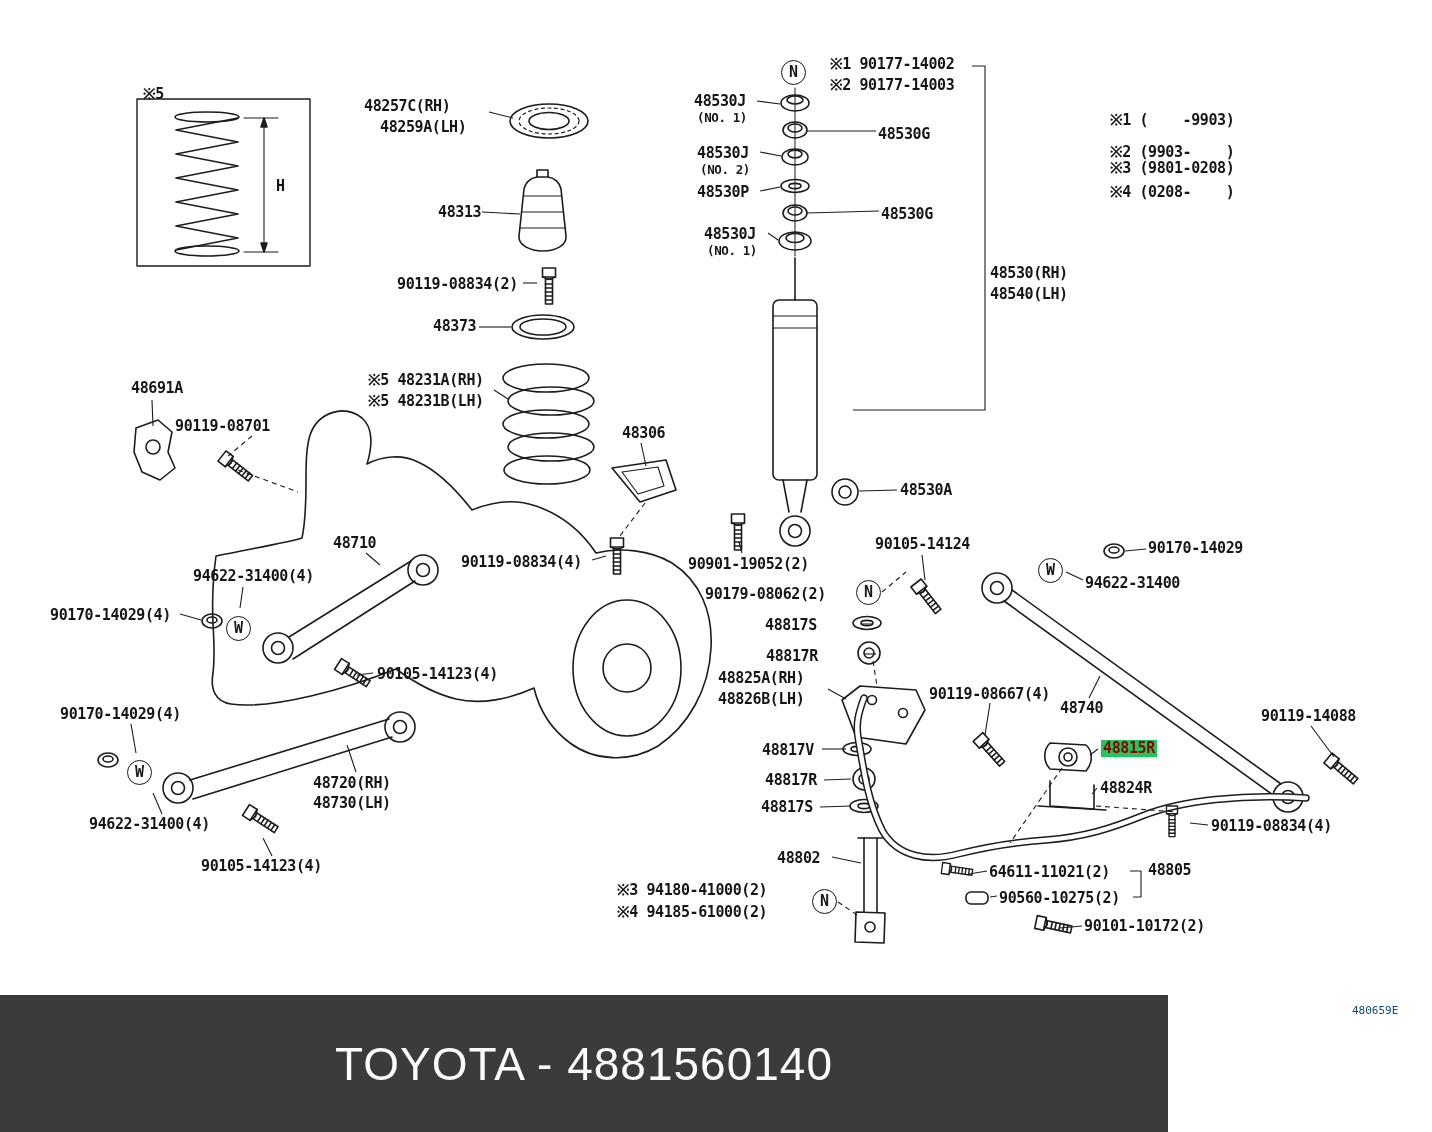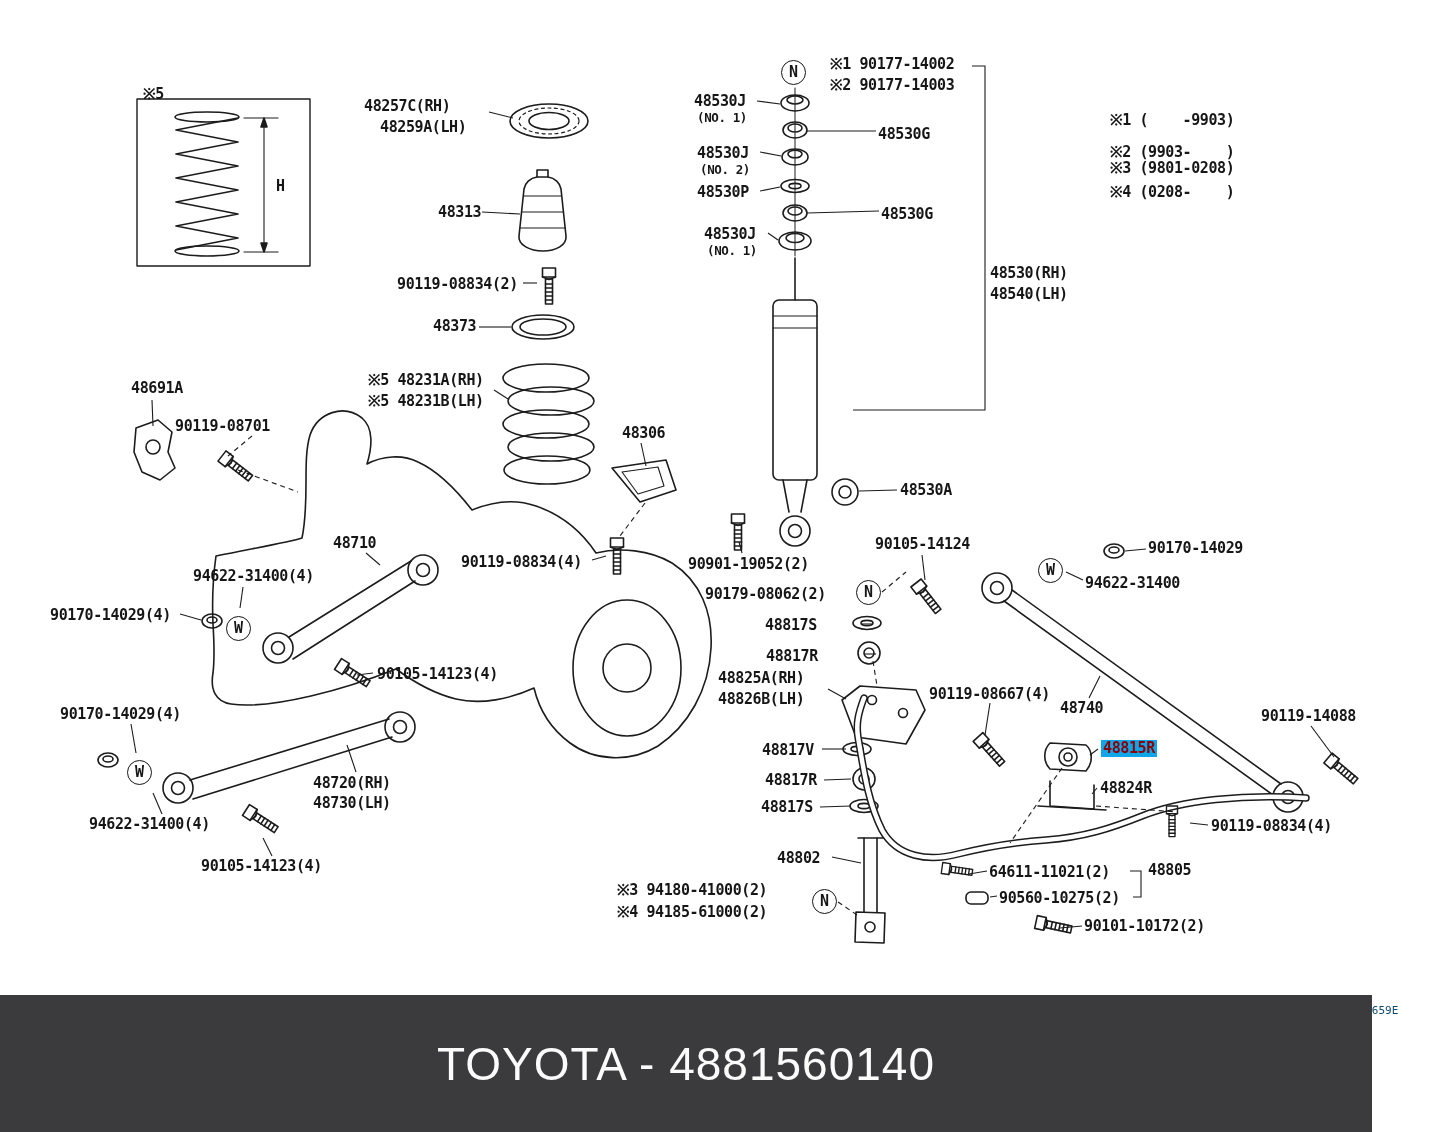--- a/index.html
+++ b/index.html
@@ -4,27 +4,27 @@
 <style>
   html,body{margin:0;padding:0;background:#ffffff;}
   .stage{position:relative;width:1432px;height:1132px;background:#ffffff;overflow:hidden;
          font-family:"DejaVu Sans Mono","Liberation Mono",monospace;}
   .diagram{position:absolute;left:0;top:0;width:1432px;height:995px;}
   .diagram svg{position:absolute;left:0;top:0;}
   #label-layer{position:absolute;left:0;top:0;width:100%;height:100%;}
   .part-label{position:absolute;font-weight:bold;font-size:15px;line-height:1.12;
               color:#161616;white-space:pre;letter-spacing:-0.4px;}
   .part-label.note{font-size:12.5px;}
-  .part-label.highlight{background:#0ea5e9;color:#8e0000;padding:0 2px;}
+  .part-label.highlight{background:#22c55e;color:#8e0000;padding:0 2px;}
   .circled-letter{position:absolute;width:25px;height:25px;border:1.7px solid #161616;
               border-radius:50%;font-weight:bold;font-size:15px;line-height:22px;
               text-align:center;color:#161616;background:#fff;box-sizing:border-box;}
   .diagram-code{position:absolute;left:1352px;top:962px;font-size:11px;font-weight:normal;
               color:#0c4a6e;letter-spacing:0;margin-top:42px;}
-  .footer{position:absolute;left:0;top:995px;width:1372px;height:137px;background:#3b3b3d;
+  .footer{position:absolute;left:0;top:995px;width:1168px;height:137px;background:#3b3b3d;
           color:#fbfbfb;display:flex;align-items:center;justify-content:center;gap:84px;
           font-family:"Liberation Sans","DejaVu Sans",sans-serif;font-size:46px;
           font-weight:400;letter-spacing:1px;}
 </style>
 </head>
 <body>
 
 <div class="stage">
   <div class="diagram">
 

